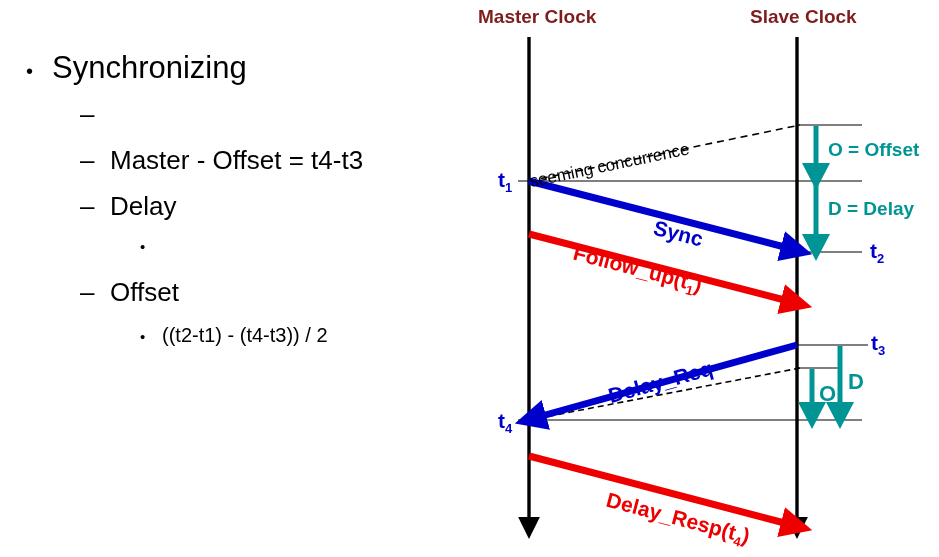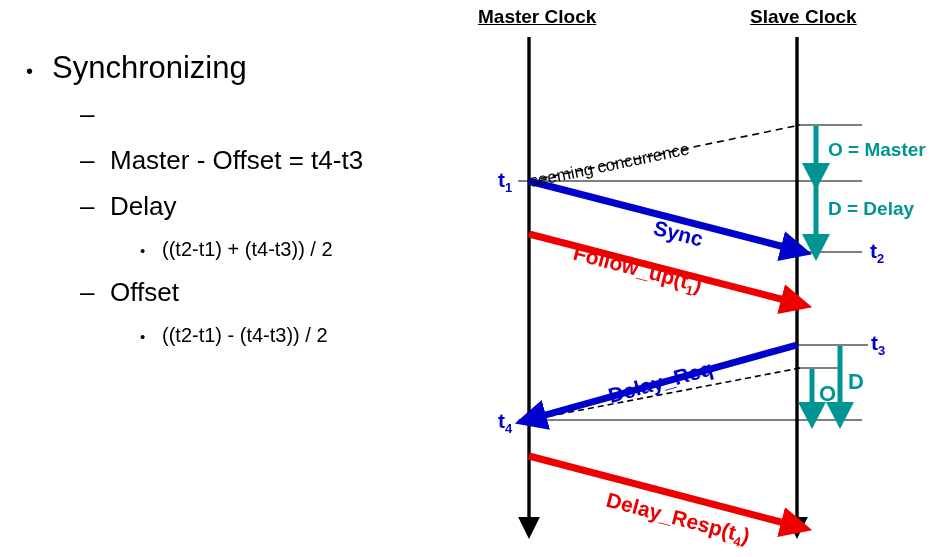--- a/index.html
+++ b/index.html
@@ -49,23 +49,22 @@
     top: 0;
     width: 469px;
     height: 557px;
   }
   #diagram svg { display: block; }
 
   .clock-title {
     position: absolute;
     font-size: 19px;
     font-weight: bold;
-    color: #000000;
-    white-space: nowrap;
-    text-decoration: underline;
+    color: #7f1d1d;
+    white-space: nowrap;
   }
   #master-clock-title { left: 8px;  top: 6px; }
   #slave-clock-title  { left: 280px; top: 6px; text-align: center; }
 
   .msg-label {
     position: absolute;
     font-size: 21px;
     font-weight: bold;
     white-space: nowrap;
     transform-origin: left bottom;
@@ -117,21 +116,20 @@
     <span>Master - Offset = t4-t3</span>
   </div>
 
   <div class="bullet-row lvl2" style="top:191px;">
     <span class="bullet-mark">–</span>
     <span>Delay</span>
   </div>
 
   <div class="bullet-row lvl3" style="top:238px;">
     <span class="bullet-mark">•</span>
-    <span>((t2-t1) + (t4-t3)) / 2</span>
   </div>
 
   <div class="bullet-row lvl2" style="top:277px;">
     <span class="bullet-mark">–</span>
     <span>Offset</span>
   </div>
 
   <div class="bullet-row lvl3" style="top:324px;">
     <span class="bullet-mark">•</span>
     <span>((t2-t1) - (t4-t3)) / 2</span>
@@ -201,18 +199,18 @@
   <div class="msg-label red" style="left:133px; top:487px; transform: rotate(14.7deg);"><span>Delay_Resp(t</span><sub style="font-size:13px;">4</sub><span>)</span></div>
 
   <div class="tick-label" style="left:28px; top:168px;"><span>t</span><sub>1</sub></div>
 
   <div class="tick-label" style="left:400px; top:239px;"><span>t</span><sub>2</sub></div>
 
   <div class="tick-label" style="left:401px; top:331px;"><span>t</span><sub>3</sub></div>
 
   <div class="tick-label" style="left:28px; top:409px;"><span>t</span><sub>4</sub></div>
 
-  <div class="teal-label" style="left:358px; top:139px;">O = Master</div>
+  <div class="teal-label" style="left:358px; top:139px;">O = Offset</div>
   <div class="teal-label" style="left:358px; top:198px;">D = Delay</div>
   <div class="teal-label" style="left:349px; top:381px; font-size:22px;">O</div>
   <div class="teal-label" style="left:378px; top:369px; font-size:22px;">D</div>
 
 </div>
 
 </body></html>

